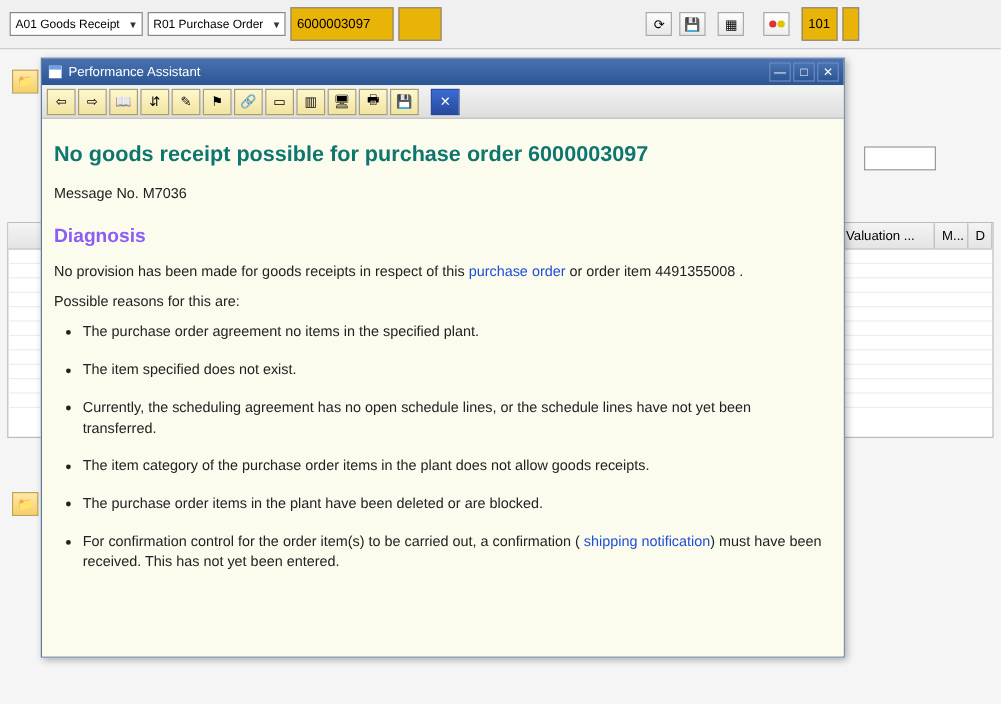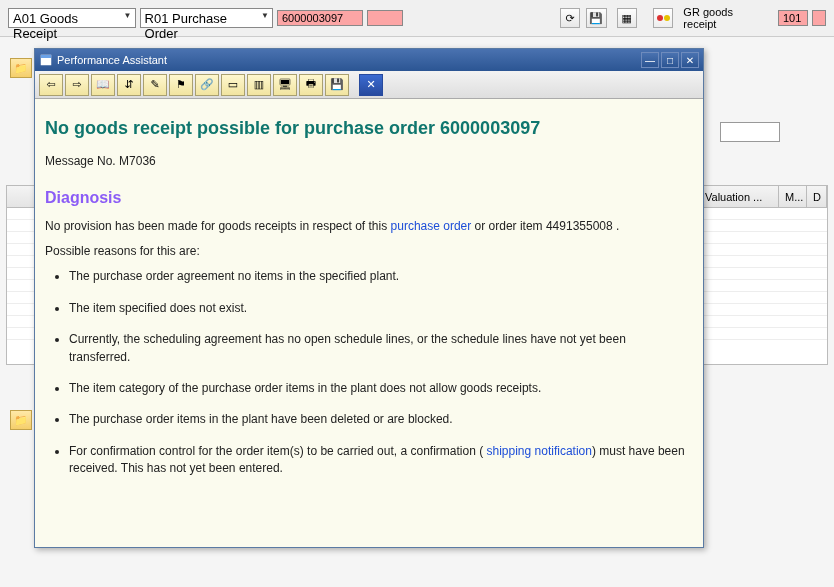--- a/index.html
+++ b/index.html
@@ -18,39 +18,40 @@
     align-items: center;
     gap: 4px;
     padding: 6px 8px;
     background: #f0f0f0;
     border-bottom: 1px solid #ccc;
   }
   .combo {
     border: 1px solid #888;
     background: #fff;
     padding: 2px 18px 2px 4px;
-    font-size: 13px;
+    font-size: 10px;
     height: 20px;
     position: relative;
     display: inline-flex;
+    align-items: center;
     cursor: pointer;
   }
   .combo::after {
     content: "▼";
     position: absolute;
     right: 3px;
     font-size: 8px;
     color: #333;
   }
   .txtfield {
     border: 1px solid #888;
-    background: #fca5a5;
+    background: #eab308;
     padding: 2px 4px;
     font-size: 11px;
-    height: 16px;
+    height: 28px;
   }
   .small-input { width: 36px; }
   .tb-icon {
     width: 22px;
     height: 20px;
     border: 1px solid #aaa;
     background: linear-gradient(#fdfdfd,#e8e8e8);
     display: inline-flex;
     align-items: center;
     justify-content: center;
@@ -199,21 +200,20 @@
   <input class="txtfield" style="width: 86px;" value="6000003097">
   <input class="txtfield small-input" style="">
   <span style="width:160px"></span>
   <span class="tb-icon">⟳</span>
   <span class="tb-icon">💾</span>
   <span class="tb-icon" style="margin-left:6px">▦</span>
   <span class="tb-icon" style="margin-left:12px;background:linear-gradient(#fff,#eee)">
     <span style="display:inline-block;width:6px;height:6px;border-radius:50%;background:#d33;margin-right:1px"></span>
     <span style="display:inline-block;width:6px;height:6px;border-radius:50%;background:#e6c100"></span>
   </span>
-  <span class="lbl">GR goods receipt</span>
   <input class="txtfield" style="width: 30px; margin-left: 6px; text-align: left;" value="101">
   <input class="txtfield" style="width: 14px; margin-left: 0px;">
 </div>
 
 <div class="folder-icon" style="top:58px">📁</div>
 <div class="folder-icon" style="top:410px">📁</div>
 
 <div class="grid-bg">
   <div class="grid-header">
     <div style="flex:1"></div>

